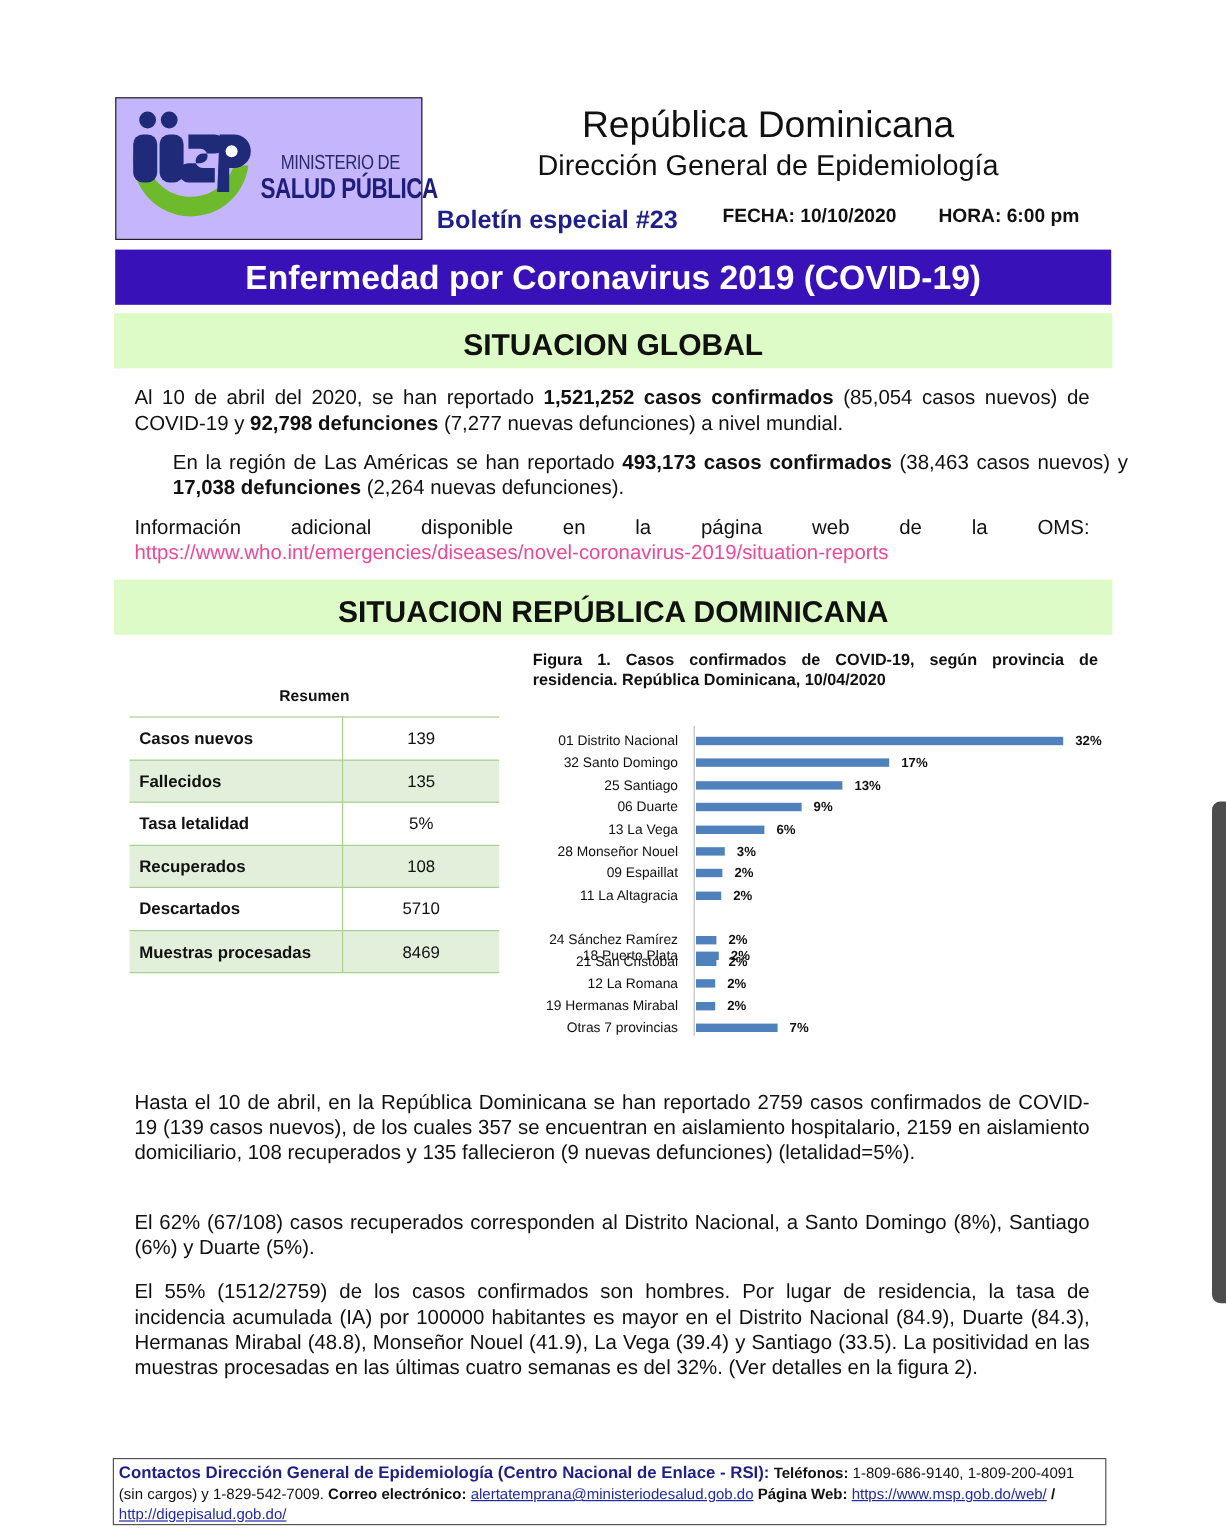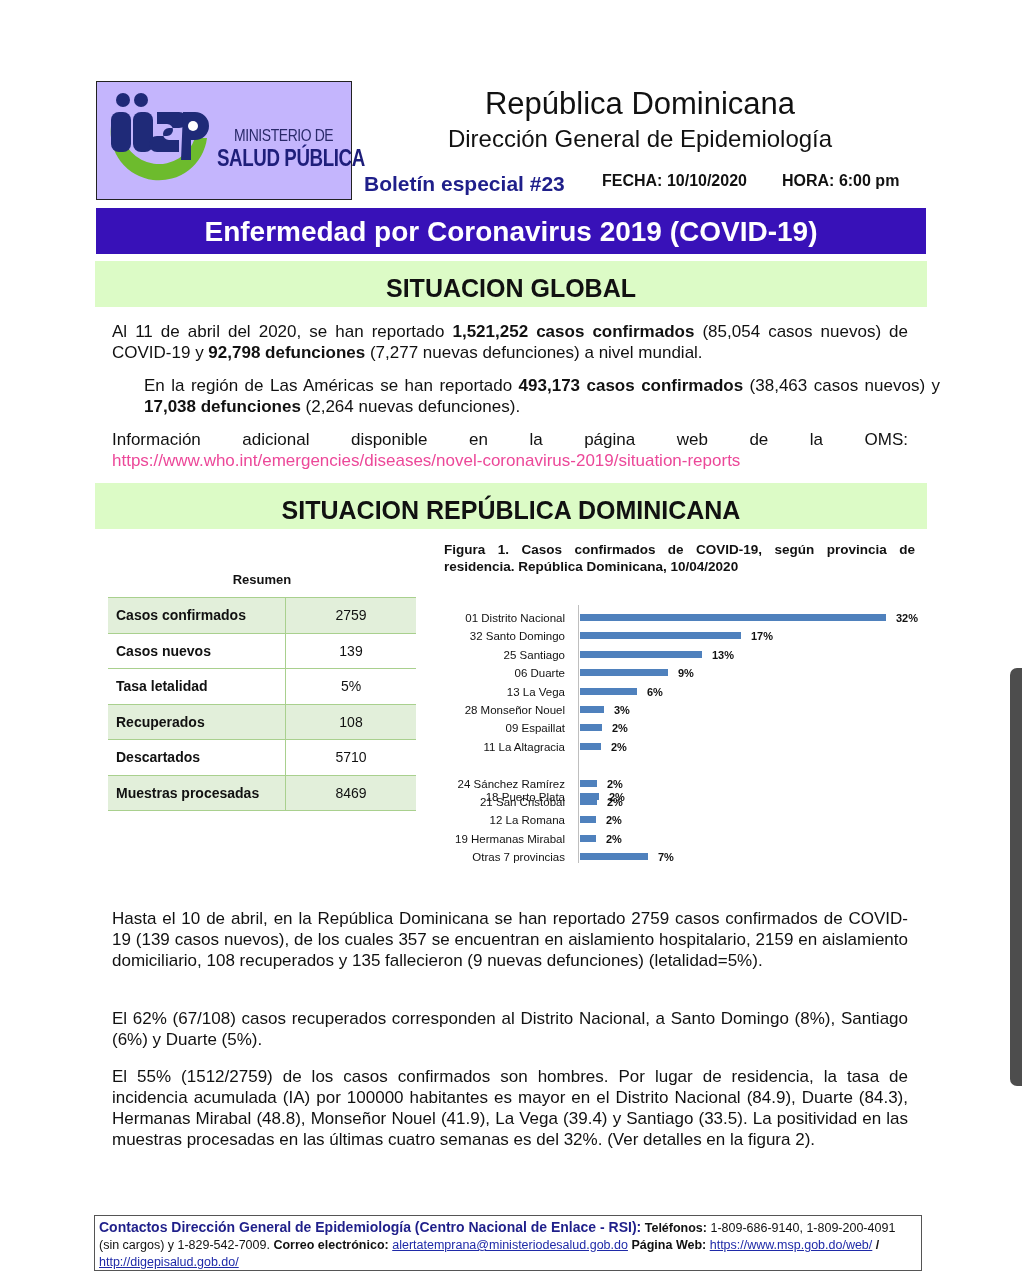--- a/index.html
+++ b/index.html
@@ -78,41 +78,41 @@
 <div class="abs title2">Dirección General de Epidemiología</div>
 <div class="abs boletin">Boletín especial #23</div>
 <div class="abs fecha">FECHA: 10/10/2020</div>
 <div class="abs hora">HORA: 6:00 pm</div>
 
 <div class="abs banner">Enfermedad por Coronavirus 2019 (COVID-19)</div>
 
 <div class="abs section s1">SITUACION GLOBAL</div>
 
 <div class="abs para" style="top:321px;">
-  <span>Al 11 de abril del 2020, se han reportado </span><b>1,521,252 casos confirmados</b><span> (85,054 casos nuevos) de COVID-19 y </span><b>92,798 defunciones</b><span> (7,277 nuevas defunciones) a nivel mundial.</span>
+  <span>Al 10 de abril del 2020, se han reportado </span><b>1,521,252 casos confirmados</b><span> (85,054 casos nuevos) de COVID-19 y </span><b>92,798 defunciones</b><span> (7,277 nuevas defunciones) a nivel mundial.</span>
 </div>
 <div class="abs para" style="top:375px;margin-left:32px;">
   <span>En la región de Las Américas se han reportado </span><b>493,173 casos confirmados</b><span> (38,463 casos nuevos) y </span><b>17,038 defunciones</b><span> (2,264 nuevas defunciones).</span>
 </div>
 <div class="abs para" style="top:429px;">
   <span>Información adicional disponible en la página web de la OMS: </span><a>https://www.who.int/emergencies/diseases/novel-coronavirus-2019/situation-reports</a>
 </div>
 
 <div class="abs section s2">SITUACION REPÚBLICA DOMINICANA</div>
 
 <div class="abs resumen-title">Resumen</div>
 <table class="abs rtable">
   <tbody>
-      <tr class="shade">
-        <td class="lbl">Casos confirmados</td>
-        <td class="val">2759</td>
-      </tr>
   <tr>
         <td class="lbl">Casos nuevos</td>
         <td class="val">139</td>
+      </tr>
+  <tr class="shade">
+        <td class="lbl">Fallecidos</td>
+        <td class="val">135</td>
       </tr>
   <tr>
         <td class="lbl">Tasa letalidad</td>
         <td class="val">5%</td>
       </tr>
   <tr class="shade">
         <td class="lbl">Recuperados</td>
         <td class="val">108</td>
       </tr>
   <tr>

